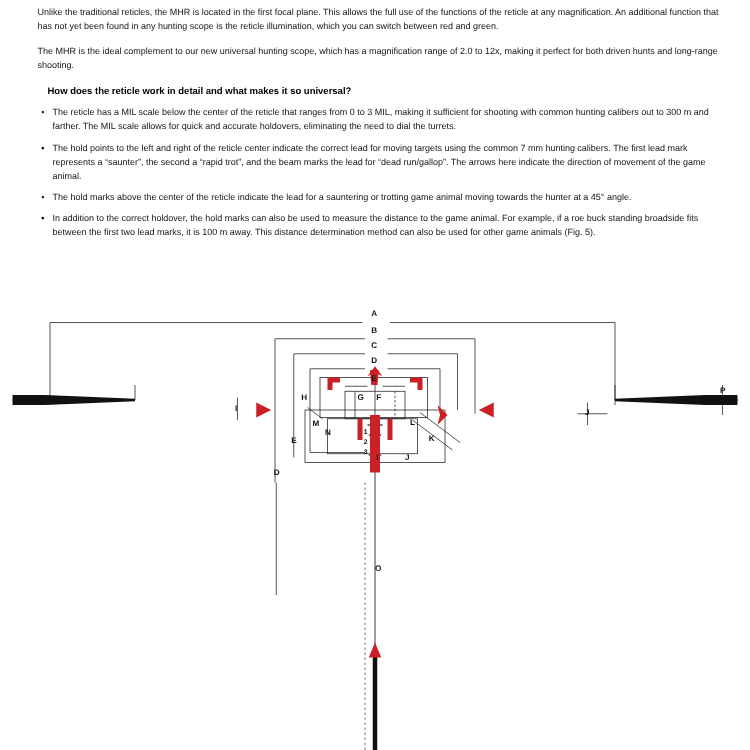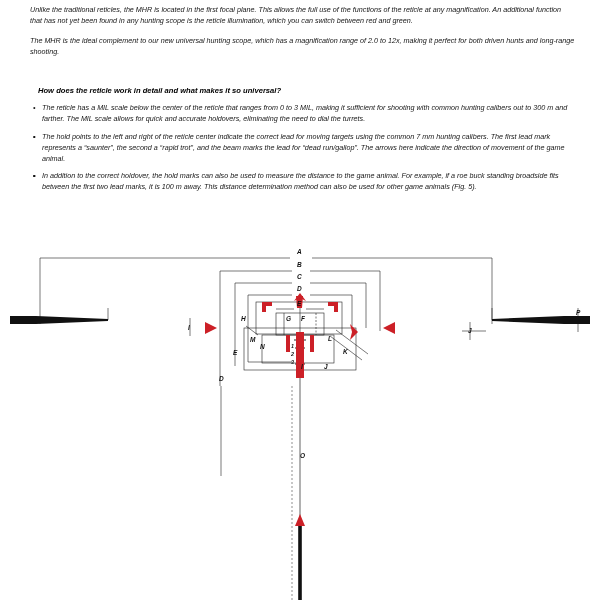--- a/index.html
+++ b/index.html
@@ -13,39 +13,38 @@
     font-family: "Liberation Sans", sans-serif;
     color: #1a1a1a;
     overflow: hidden;
     position: relative;
   }
   .page {
     position: relative;
     width: 600px;
     height: 600px;
     box-sizing: border-box;
-    font-style: italic;
   }
   .text-block {
     position: absolute;
     left: 30px;
     top: 0px;
     width: 545px;
     padding-top: 4px;
     box-sizing: border-box;
   }
   p.para {
     margin: 0 0 9px 0;
     font-size: 7.2px;
     line-height: 1.55;
     text-align: left;
     color: #161616;
   }
   h2.subhead {
-    margin: 28px 0 6px 8px;
+    margin: 10px 0 6px 8px;
     font-size: 7.6px;
     font-weight: bold;
     line-height: 1.4;
     color: #000000;
   }
   ul.bullets {
     margin: 0;
     padding: 0;
     list-style: none;
   }
@@ -102,21 +101,21 @@
   <div class="text-block">
     <p class="para">Unlike the traditional reticles, the MHR is located in the first focal plane. This allows the full use of the functions of the reticle at any magnification. An additional function that has not yet been found in any hunting scope is the reticle illumination, which you can switch between red and green.</p>
     <p class="para">The MHR is the ideal complement to our new universal hunting scope, which has a magnification range of 2.0 to 12x, making it perfect for both driven hunts and long-range shooting.</p>
 
     <h2 class="subhead">How does the reticle work in detail and what makes it so universal?</h2>
 
     <ul class="bullets">
       <li><span class="dot">•</span><span>The reticle has a MIL scale below the center of the reticle that ranges from 0 to 3 MIL, making it sufficient for shooting with common hunting calibers out to 300 m and farther. The MIL scale allows for quick and accurate holdovers, eliminating the need to dial the turrets.</span></li>
       <li><span class="dot">•</span></li>
       <li><span class="dot">•</span><span>The hold points to the left and right of the reticle center indicate the correct lead for moving targets using the common 7 mm hunting calibers. The first lead mark represents a “saunter”, the second a “rapid trot”, and the beam marks the lead for “dead run/gallop”. The arrows here indicate the direction of movement of the game animal.</span></li>
-      <li><span class="dot">•</span></li>
+      <li><span class="dot">•</span><span>The hold marks above the center of the reticle indicate the lead for a sauntering or trotting game animal moving towards the hunter at a 45° angle.</span></li>
       <li><span class="dot">•</span></li>
       <li><span class="dot">•</span><span>In addition to the correct holdover, the hold marks can also be used to measure the distance to the game animal. For example, if a roe buck standing broadside fits between the first two lead marks, it is 100 m away. This distance determination method can also be used for other game animals (Fig. 5).</span></li>
     </ul>
   </div>
 
   <div class="figure">
     <svg class="fig-svg" width="600" height="364" viewBox="0 0 600 364">
       <g stroke="#1f1f1f" fill="none" stroke-width="0.6">
 
         <line x1="40" y1="22" x2="290" y2="22"></line>

